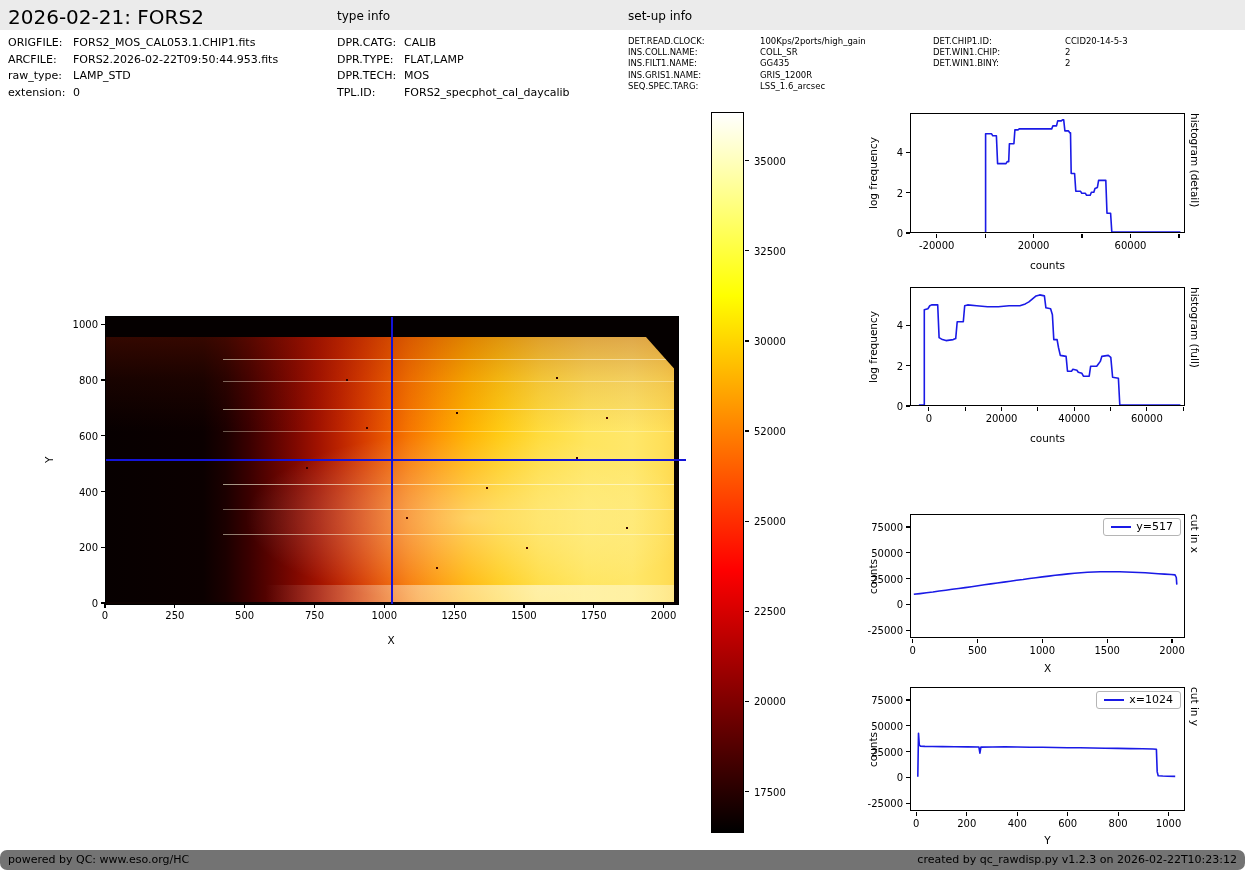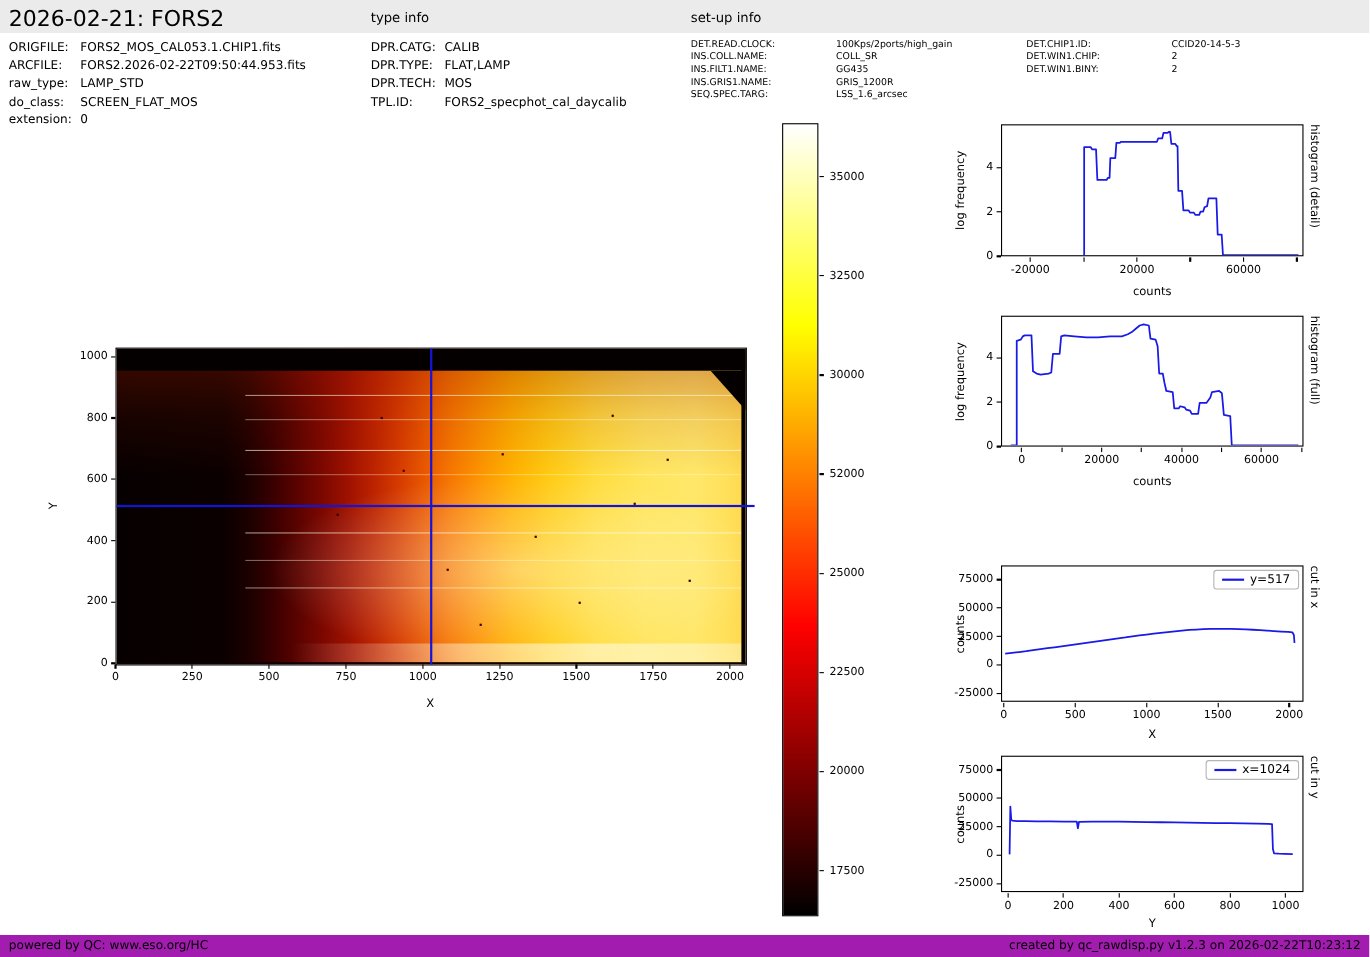--- a/index.html
+++ b/index.html
@@ -93,24 +93,20 @@
       <span class="k">ORIGFILE:</span>
       <span class="v">FORS2_MOS_CAL053.1.CHIP1.fits</span>
     </div>
   <div class="kv">
       <span class="k">ARCFILE:</span>
       <span class="v">FORS2.2026-02-22T09:50:44.953.fits</span>
     </div>
   <div class="kv">
       <span class="k">raw_type:</span>
       <span class="v">LAMP_STD</span>
-    </div>
-  <div class="kv">
-      <span class="k">do_class:</span>
-      <span class="v">SCREEN_FLAT_MOS</span>
     </div>
   <div class="kv">
       <span class="k">extension:</span>
       <span class="v">0</span>
     </div>
 </div>
 
 <div id="typeinfo" class="kvb">
   <div class="kv">
       <span class="k">DPR.CATG:</span>
@@ -366,16 +362,16 @@
     <div class="tm" style="left: 57.3394%;"></div>
     <div class="tl" style="left: 57.3394%;">600</div>
     <div class="tm" style="left: 75.6881%;"></div>
     <div class="tl" style="left: 75.6881%;">800</div>
     <div class="tm" style="left: 94.0367%;"></div>
     <div class="tl" style="left: 94.0367%;">1000</div>
   </div>
 <div class="axlabel" style="left:910px;top:834px;width:275px;">Y</div>
 <div class="caption" style="left:1189px;top:687px;height:124px;">cut in y</div>
 
-<div id="footer" class="abs" style="background: #a21caf;">
+<div id="footer" class="abs" style="background: #737373; border-radius: 7px;">
   <span class="fl">powered by QC: www.eso.org/HC</span>
   <span class="fr">created by qc_rawdisp.py v1.2.3 on 2026-02-22T10:23:12</span>
 </div>
 
 </body></html>

